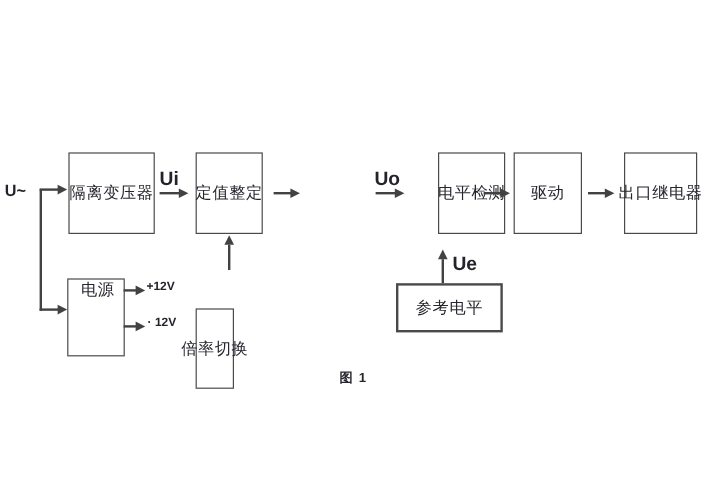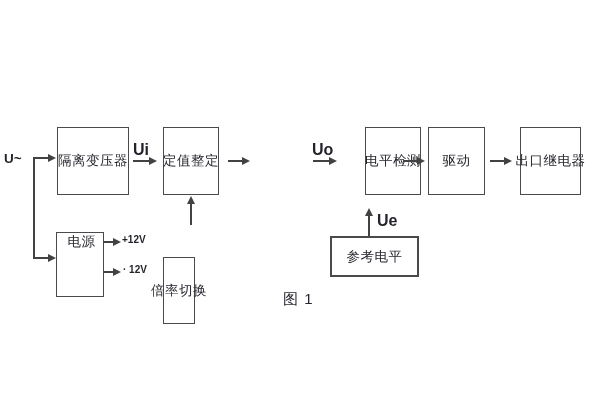--- a/index.html
+++ b/index.html
@@ -29,22 +29,22 @@
     position:absolute;width:0;height:0;
     border-left:4px solid transparent;border-right:4px solid transparent;
     border-bottom:8px solid #424242;
   }
   .lbl{
     position:absolute;font-size:16px;font-weight:600;color:#23232b;
     white-space:nowrap;letter-spacing:0;
   }
   .lbl-v{font-size:10px;}
   .caption{
-    position:absolute;left:283px;top:290px;font-size:15px;color:#26262e;
-    letter-spacing:1px;font-weight:400;
+    position:absolute;left:283px;top:307px;font-size:11px;color:#26262e;
+    letter-spacing:1px;font-weight:700;
   }
 </style>
 </head>
 <body>
 
 <div id="stage">
 
   <span class="lbl" style="left:4px;top:151px;font-size:13.5px;">U~</span>
 
   <div class="vline" style="left:33px;top:158px;height:101px;"></div>

